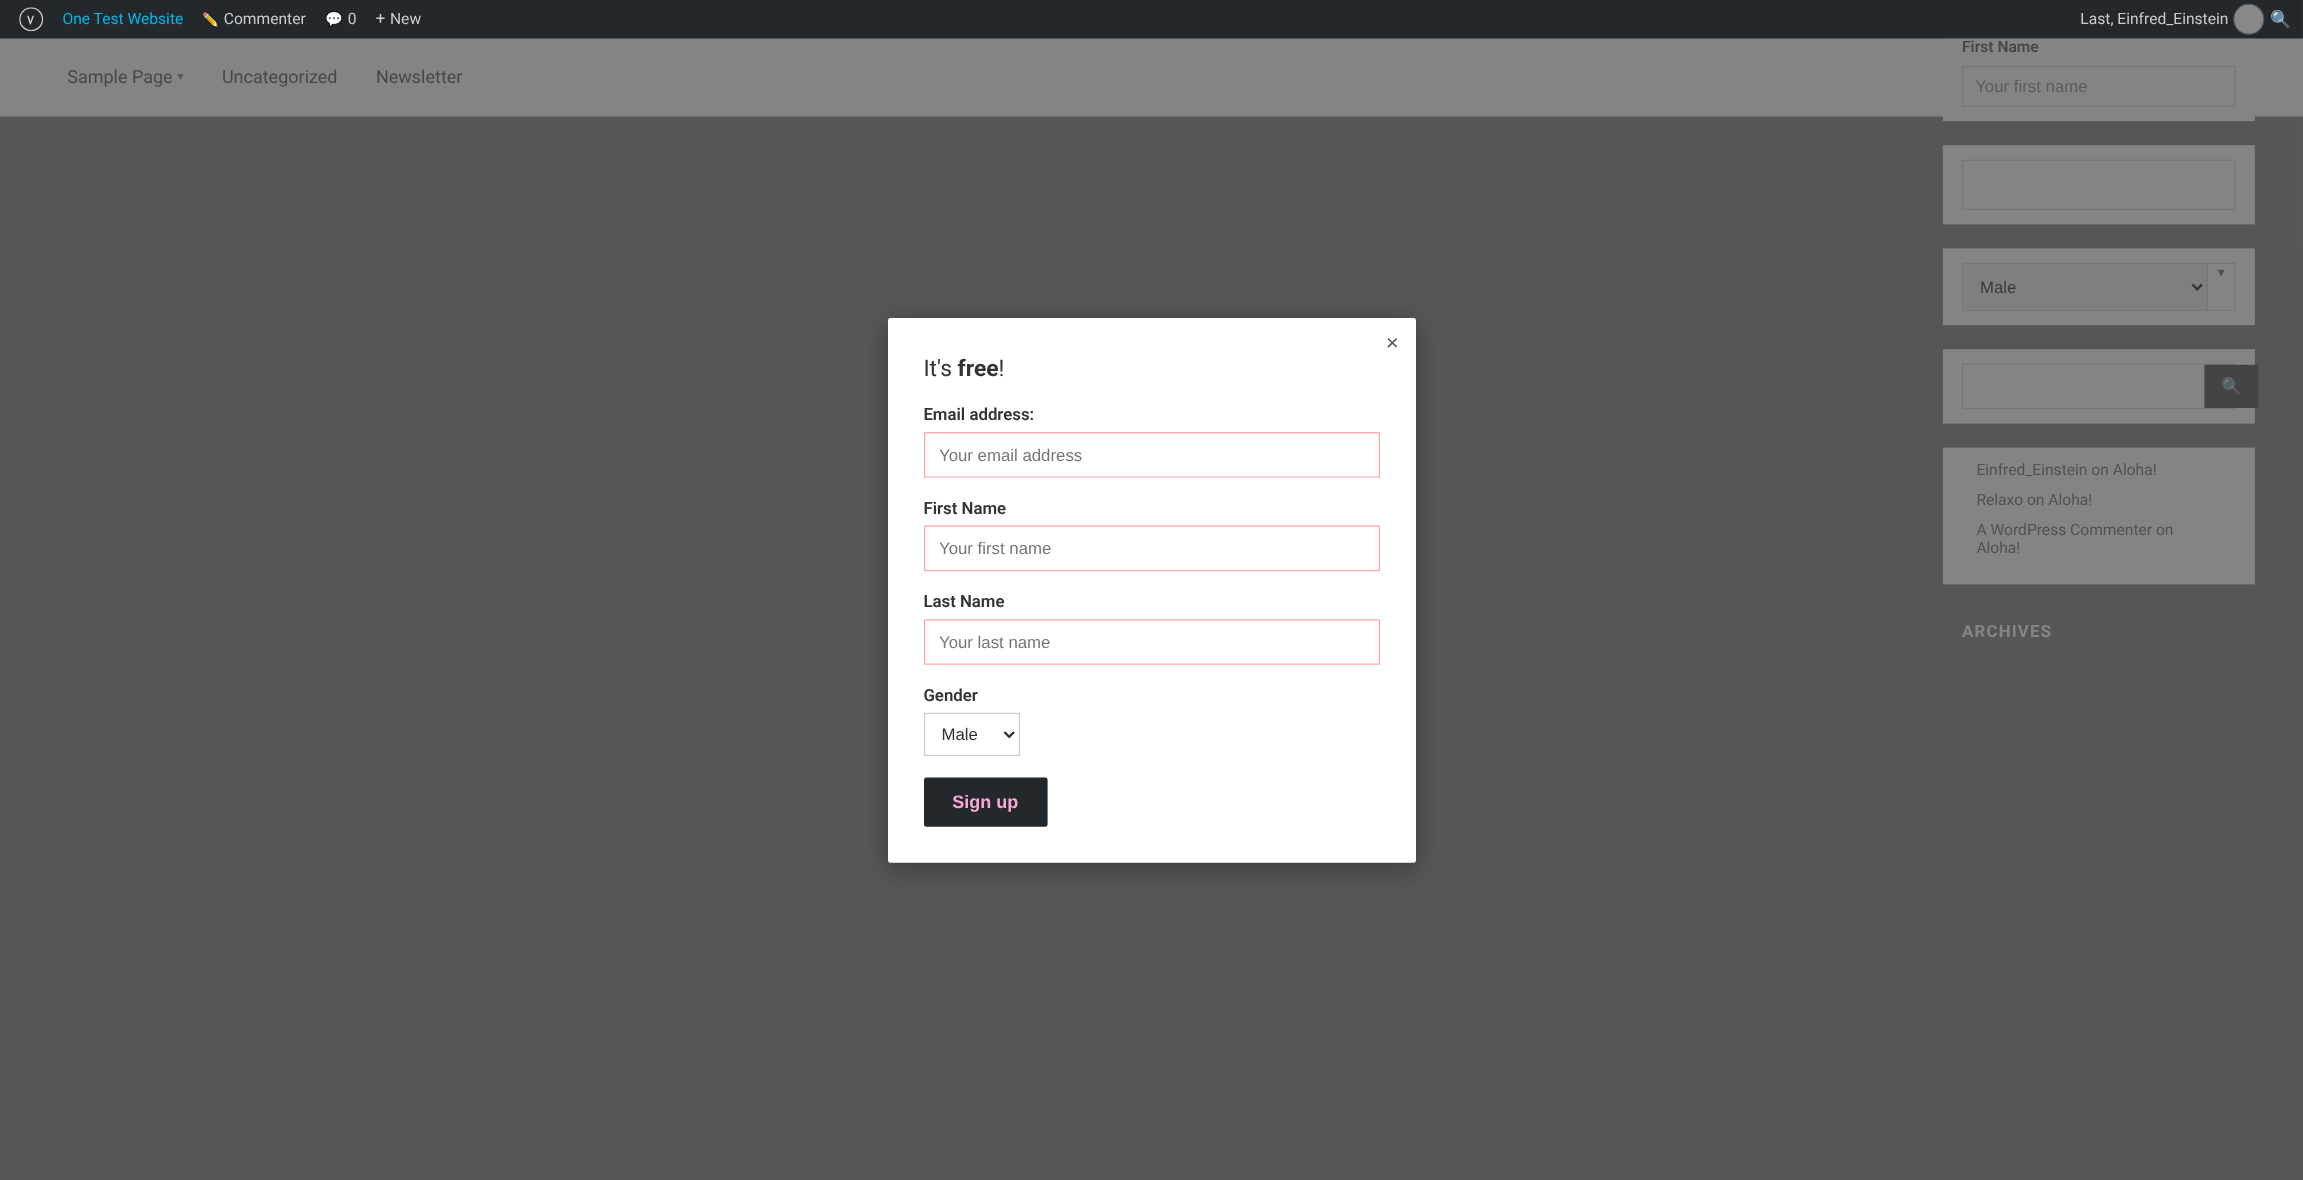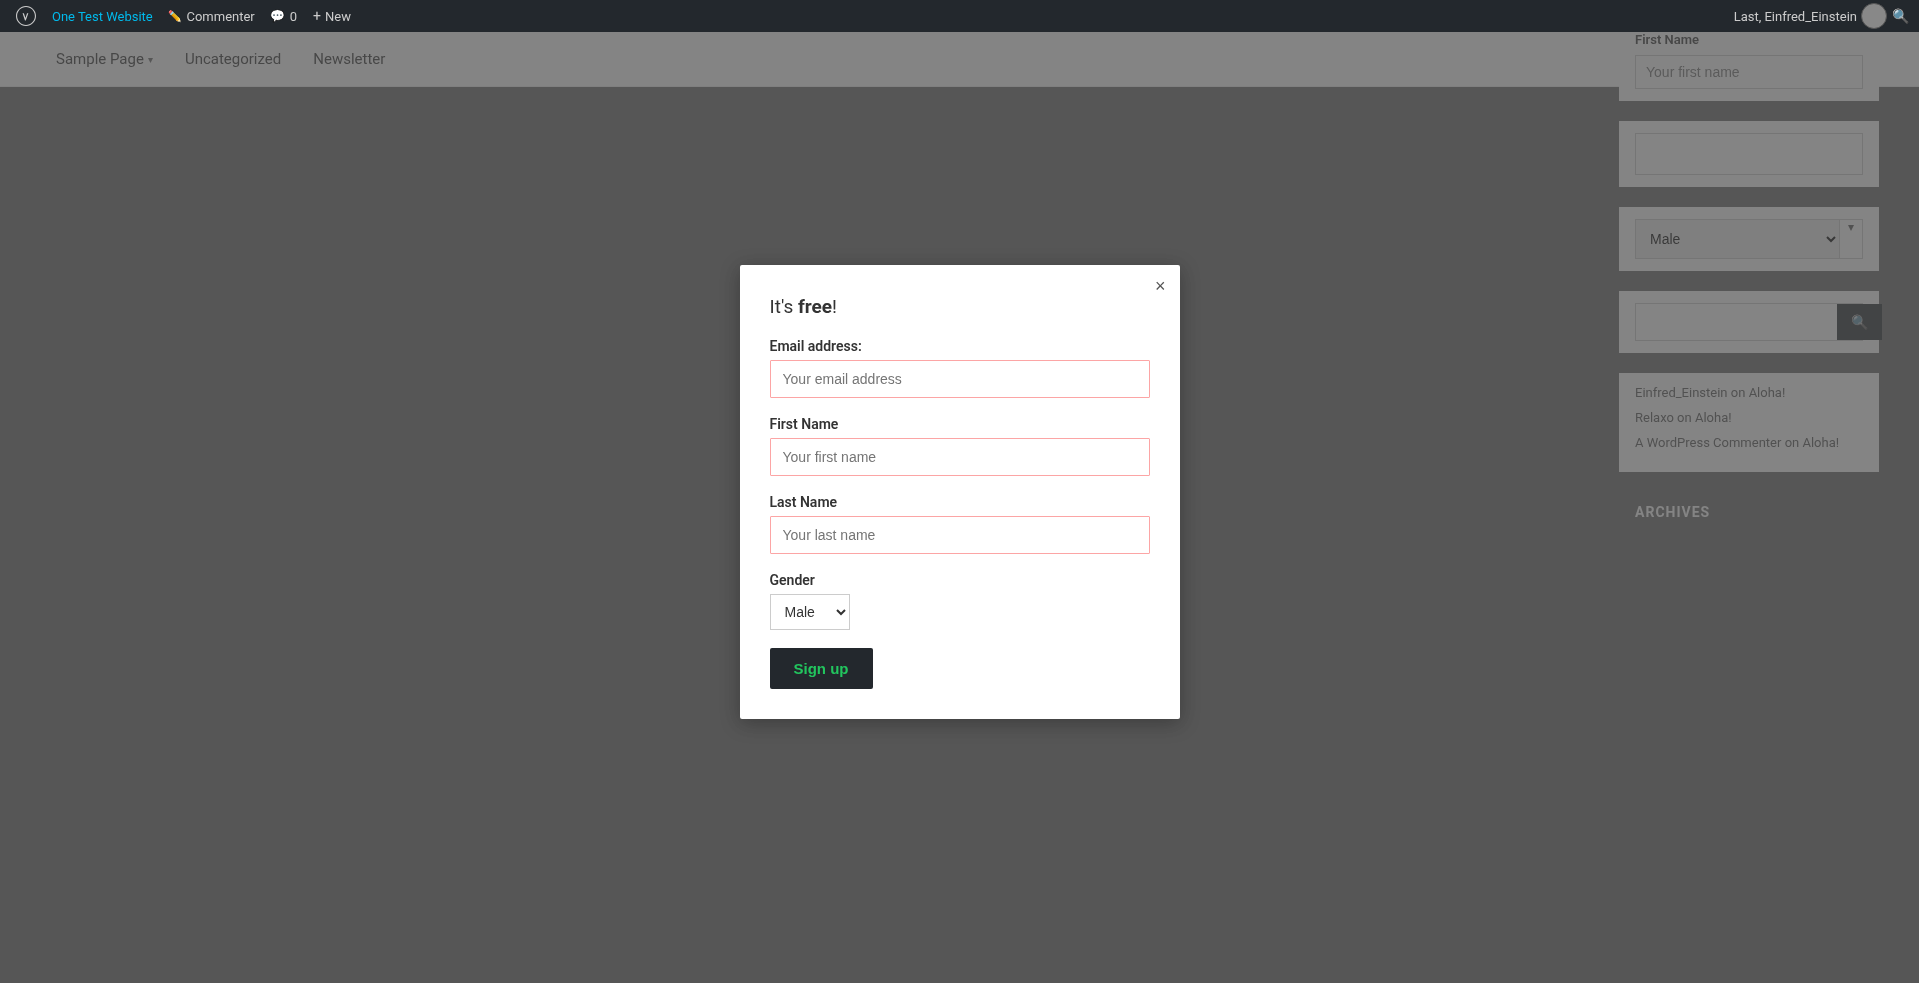--- a/index.html
+++ b/index.html
@@ -77,21 +77,21 @@
       padding-top: 32px;
       min-height: 983px;
       position: relative;
     }
 
     
     .nav-bar {
       background: #fff;
       border-bottom: 1px solid #eee;
       padding: 0 40px;
-      height: 55px;
+      height: 65px;
       display: flex;
       align-items: center;
       gap: 0;
     }
     .nav-item {
       display: flex;
       align-items: center;
       padding: 0 16px;
       height: 55px;
       font-size: 15px;
@@ -173,21 +173,21 @@
       color: #fff;
       border: none;
       padding: 0 14px;
       cursor: pointer;
       font-size: 14px;
     }
 
     
     .sidebar-comments {
       background: #fff;
-      padding: 12px 16px;
+      padding: 12px 28px;
       margin-bottom: 20px;
     }
     .comment-item {
       font-size: 13px;
       color: #21759b;
       margin-bottom: 10px;
       cursor: pointer;
     }
     .comment-item span { color: #555; }
 
@@ -270,21 +270,21 @@
       padding: 8px 10px;
       border: 1px solid #ccc;
       font-size: 14px;
       color: #333;
       background: #fff;
       width: 80px;
       cursor: pointer;
     }
     .submit-btn {
       background: #23282d;
-      color: #22c55e;
+      color: #f9a8d4;
       border: none;
       padding: 12px 24px;
       font-size: 15px;
       cursor: pointer;
       font-weight: 600;
       border-radius: 2px;
     }
   </style>
 </head>
 <body>

